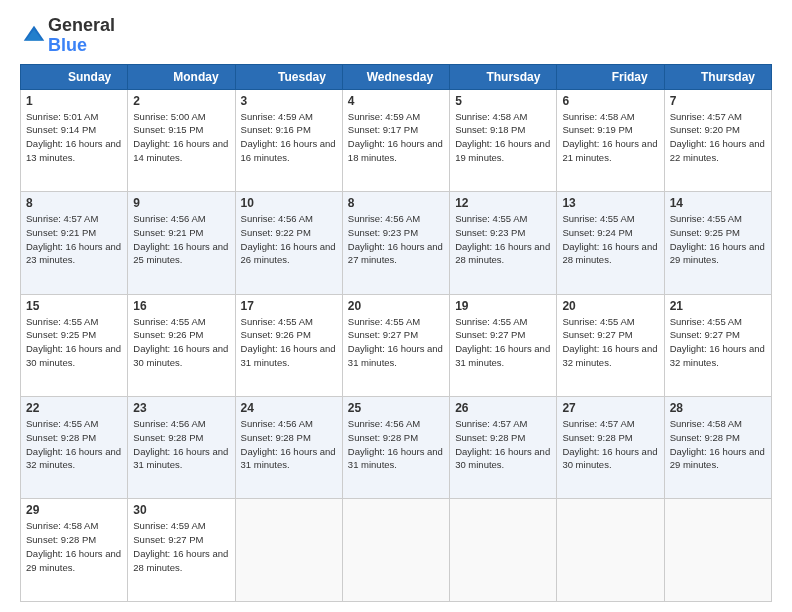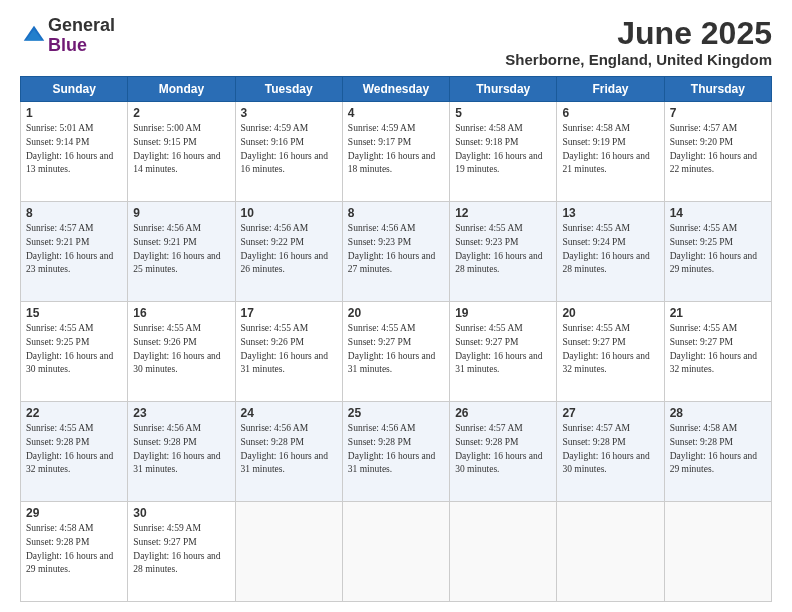--- a/index.html
+++ b/index.html
@@ -26,21 +26,21 @@
     .logo {
       display: flex;
       align-items: center;
     }
     .logo-text {
       font-size: 18px;
       font-weight: bold;
       line-height: 1.1;
     }
     .logo-general { color: #333; }
-    .logo-blue { color: #701a75; }
+    .logo-blue { color: #3b82f6; }
     .logo-icon {
       width: 28px;
       height: 28px;
     }
     .title-block {
       text-align: right;
     }
     .month-title {
       font-size: 32px;
       font-weight: bold;
@@ -57,22 +57,22 @@
       border: 1px solid #ccc;
       border-collapse: collapse;
       width: 100%;
       table-layout: fixed;
     }
     .calendar th {
       background: #2a6db5;
       color: #fff;
       font-size: 12px;
       font-weight: bold;
-      text-align: center;
-      padding: 5px 6px;
+      text-align: right;
+      padding: 5px 16px;
       border: 1px solid #1a5a9a;
     }
     .calendar td {
       vertical-align: top;
       padding: 4px 5px;
       border: 1px solid #ccc;
       font-size: 10px;
       color: #333;
       background: #fff;
     }
@@ -83,21 +83,20 @@
       font-size: 12px;
       font-weight: bold;
       color: #333;
       display: block;
       margin-bottom: 2px;
     }
     .day-info {
       font-size: 9.5px;
       color: #333;
       line-height: 1.45;
-      font-family: Liberation Serif, serif;
     }
     .empty-cell {
       background: #f9f9f9 !important;
     }
     table {
       border-collapse: collapse;
       width: 100%;
     }
   </style>
 </head>
@@ -107,24 +106,20 @@
   <div class="header">
     <div class="logo">
       <svg class="logo-icon" viewBox="0 0 30 30">
         <polygon points="15,4 26,20 4,20" fill="#1a6fc4"></polygon>
         <polygon points="15,8 24,20 6,20" fill="#2a8fd4" opacity="0.5"></polygon>
       </svg>
       <div>
         <div class="logo-text"><span class="logo-general">General</span></div>
         <div class="logo-text"><span class="logo-blue">Blue</span></div>
       </div>
-    </div>
-    <div class="title-block">
-      <div class="month-title">June 2025</div>
-      <div class="location">Sherborne, England, United Kingdom</div>
     </div>
   </div>
 
   <table class="calendar">
     <thead>
       <tr>
         <th>Sunday</th>
         <th>Monday</th>
         <th>Tuesday</th>
         <th>Wednesday</th>

